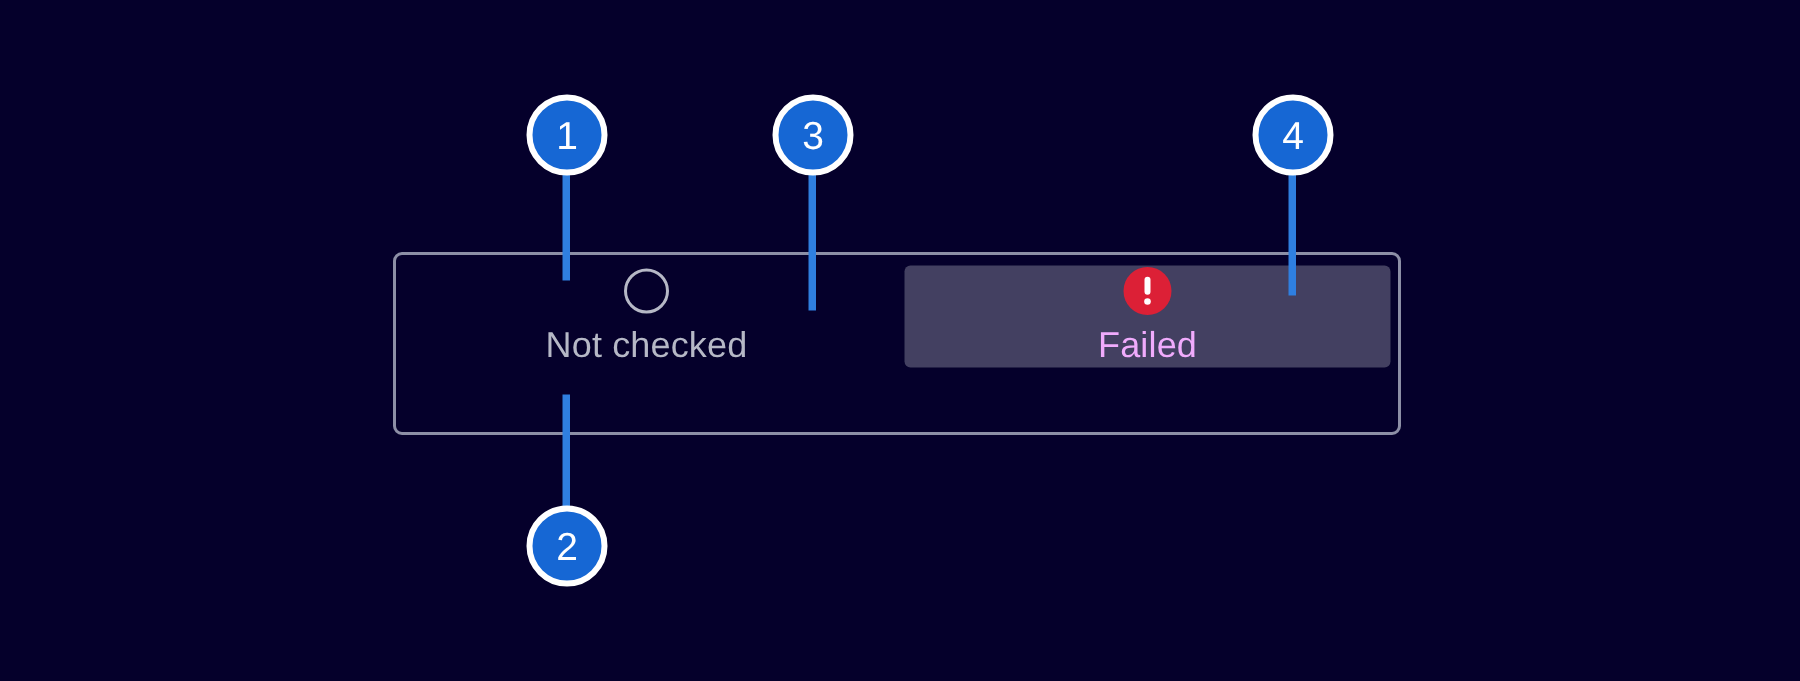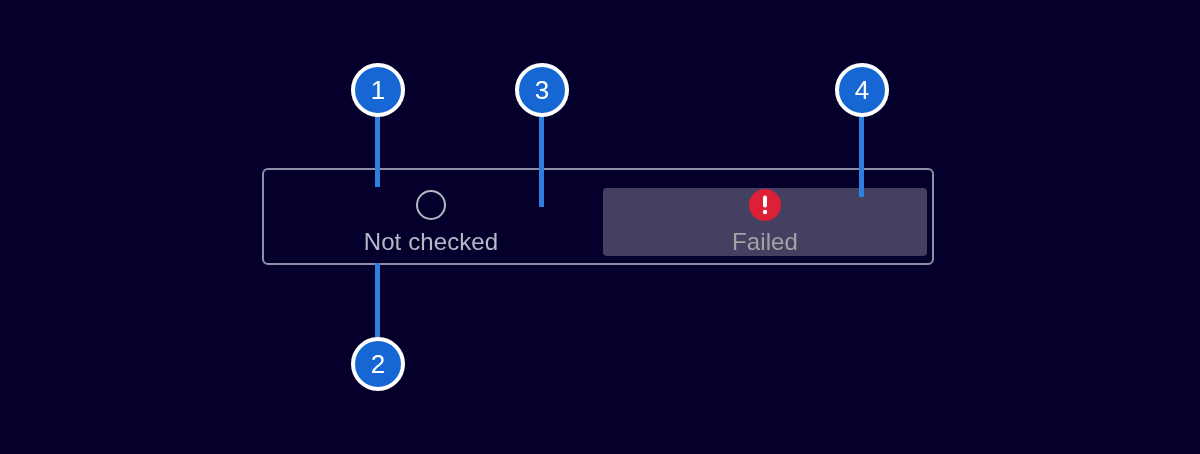--- a/index.html
+++ b/index.html
@@ -19,26 +19,26 @@
     height: 454px;
     background: #05002b;
   }
 
   
   .status-group {
     position: absolute;
     left: 262px;
     top: 168px;
     width: 672px;
-    height: 97px;
+    height: 122px;
     box-sizing: border-box;
     border: 2px solid #8d8fa6;
     border-radius: 6px;
     display: flex;
-    align-items: flex-end;
+    align-items: flex-start;
     z-index: 3;
   }
   .status-option {
     flex: 1 1 0;
     display: flex;
     flex-direction: column;
     align-items: center;
     justify-content: center;
     gap: 6px;
     margin: 7px 5px;
@@ -56,21 +56,21 @@
     display: block;
   }
   .status-label {
     font-size: 24px;
     line-height: 28px;
     color: #b6b8c6;
     letter-spacing: 0.1px;
     white-space: nowrap;
   }
   .status-option.selected .status-label {
-    color: #a3a3a3;
+    color: #f0abfc;
   }
 
   
   .callout {
     position: absolute;
     width: 54px;
     height: 54px;
     border-radius: 50%;
     background: #1667d4;
     border: 4px solid #ffffff;

